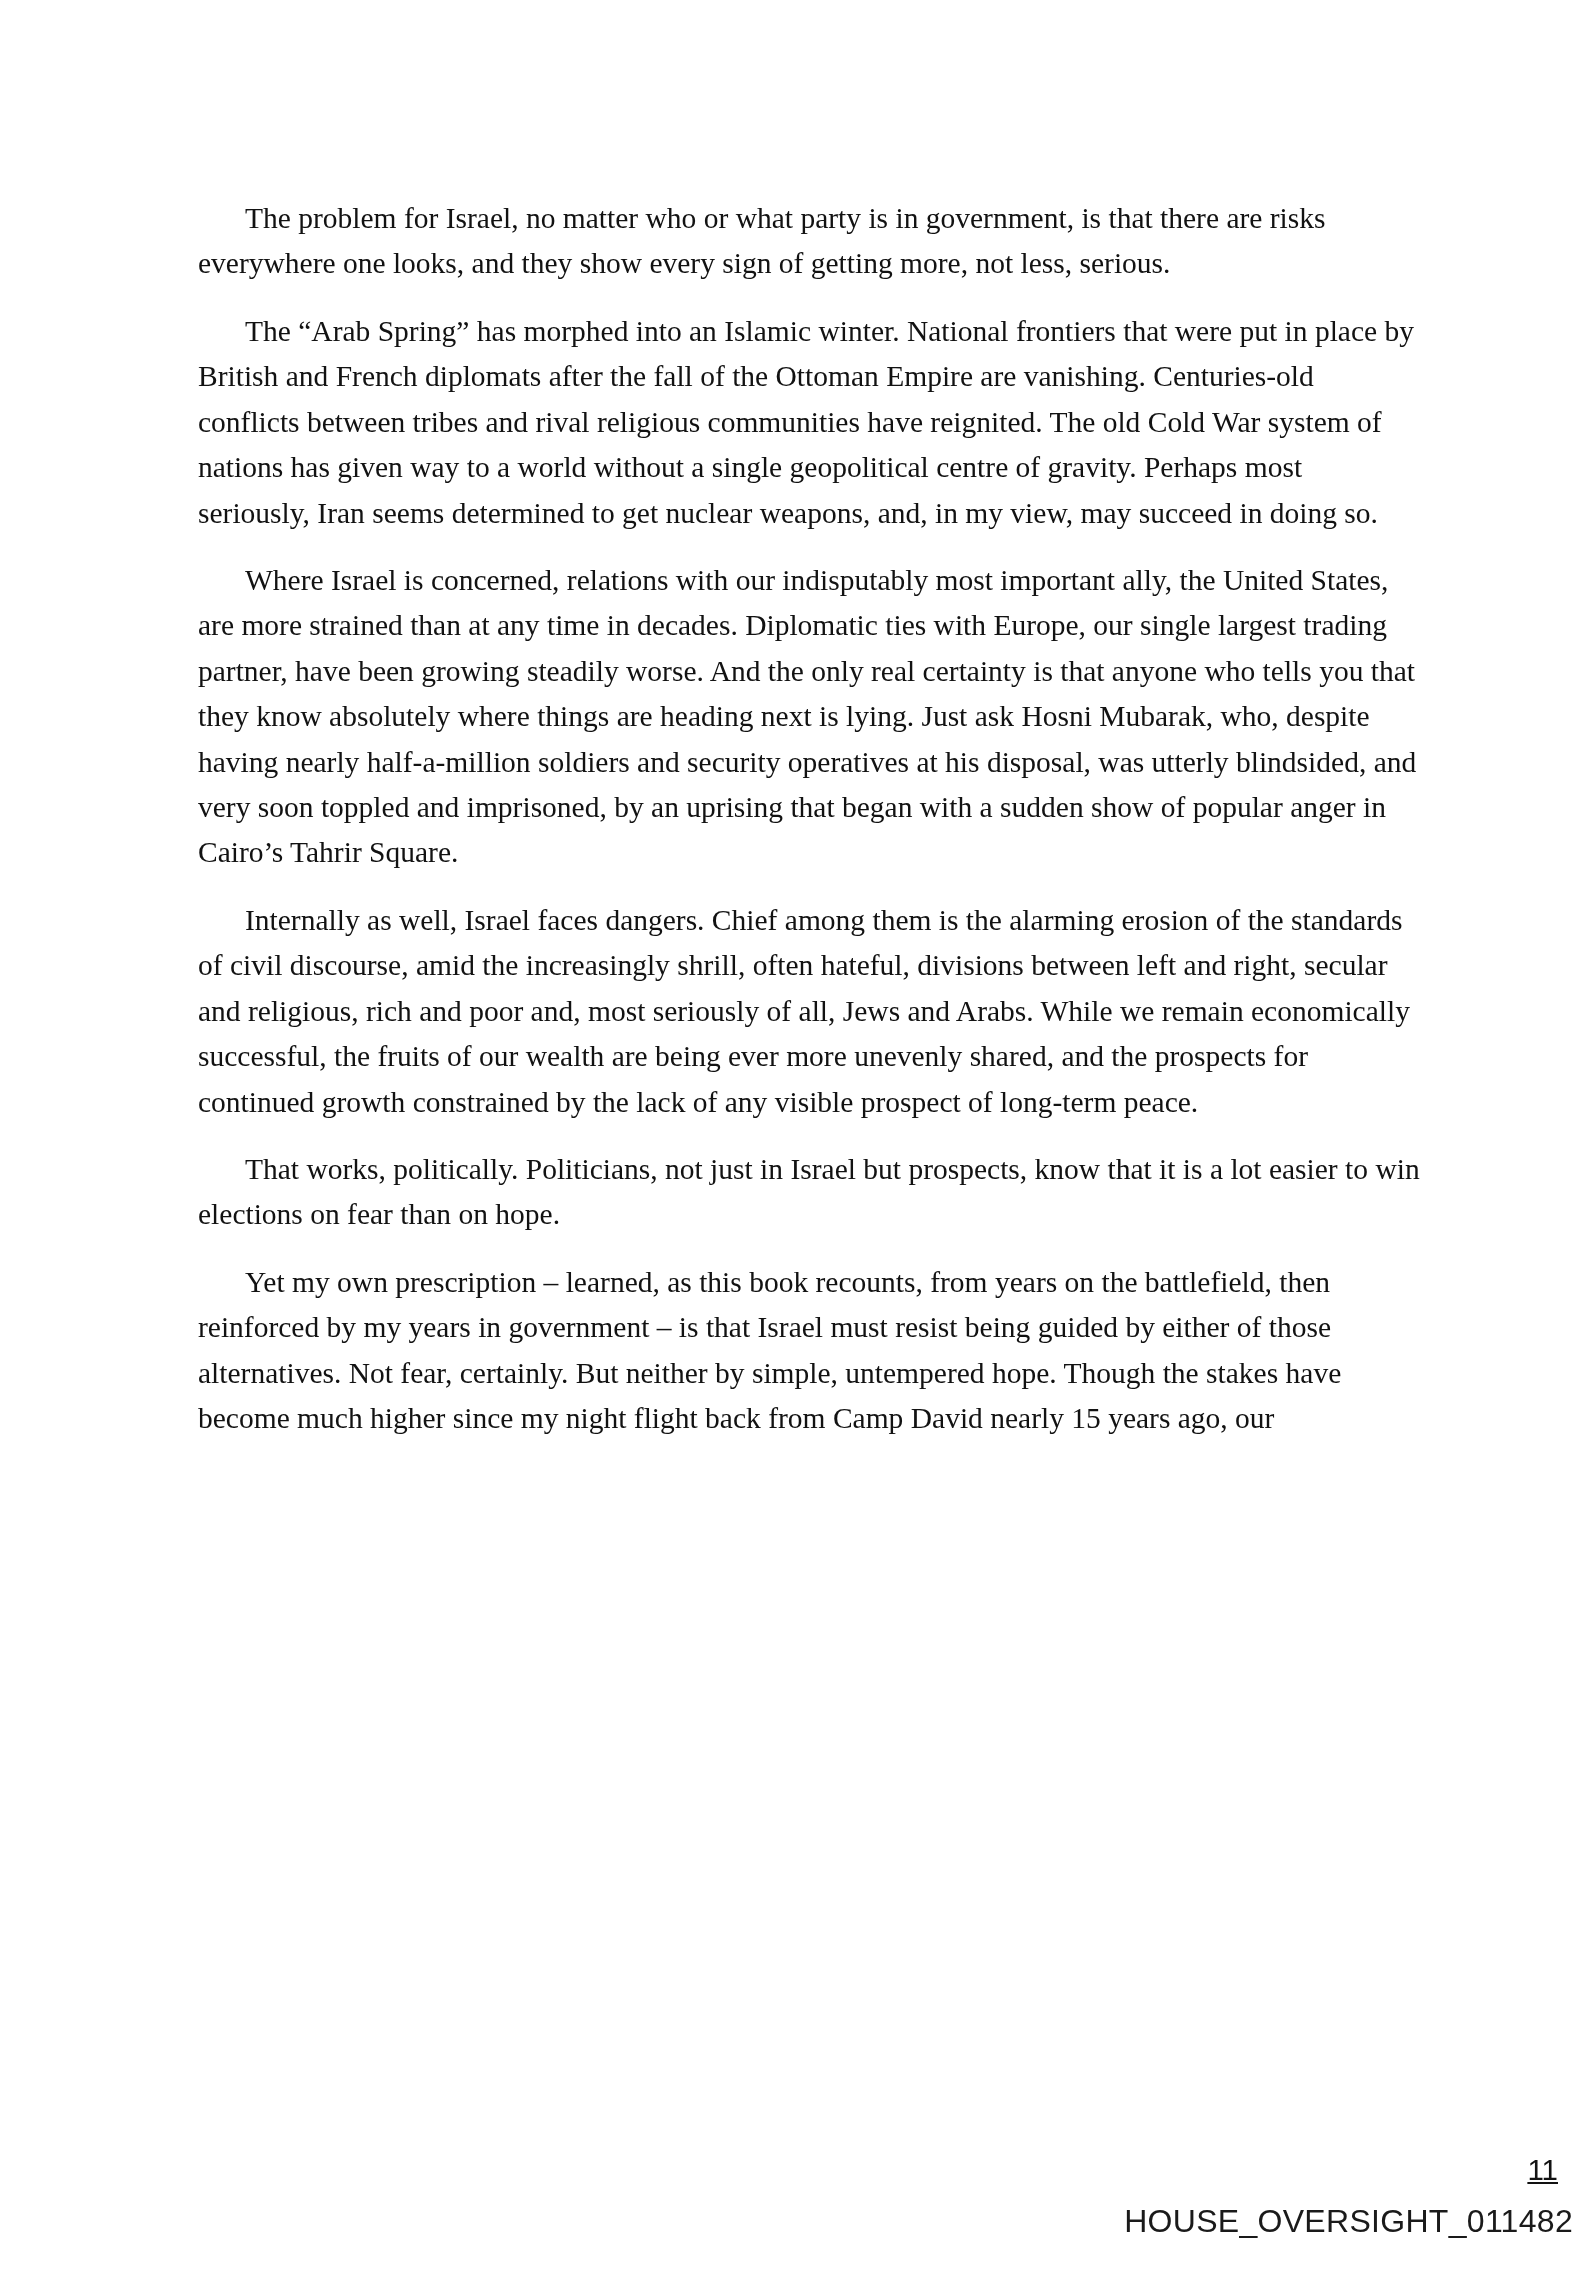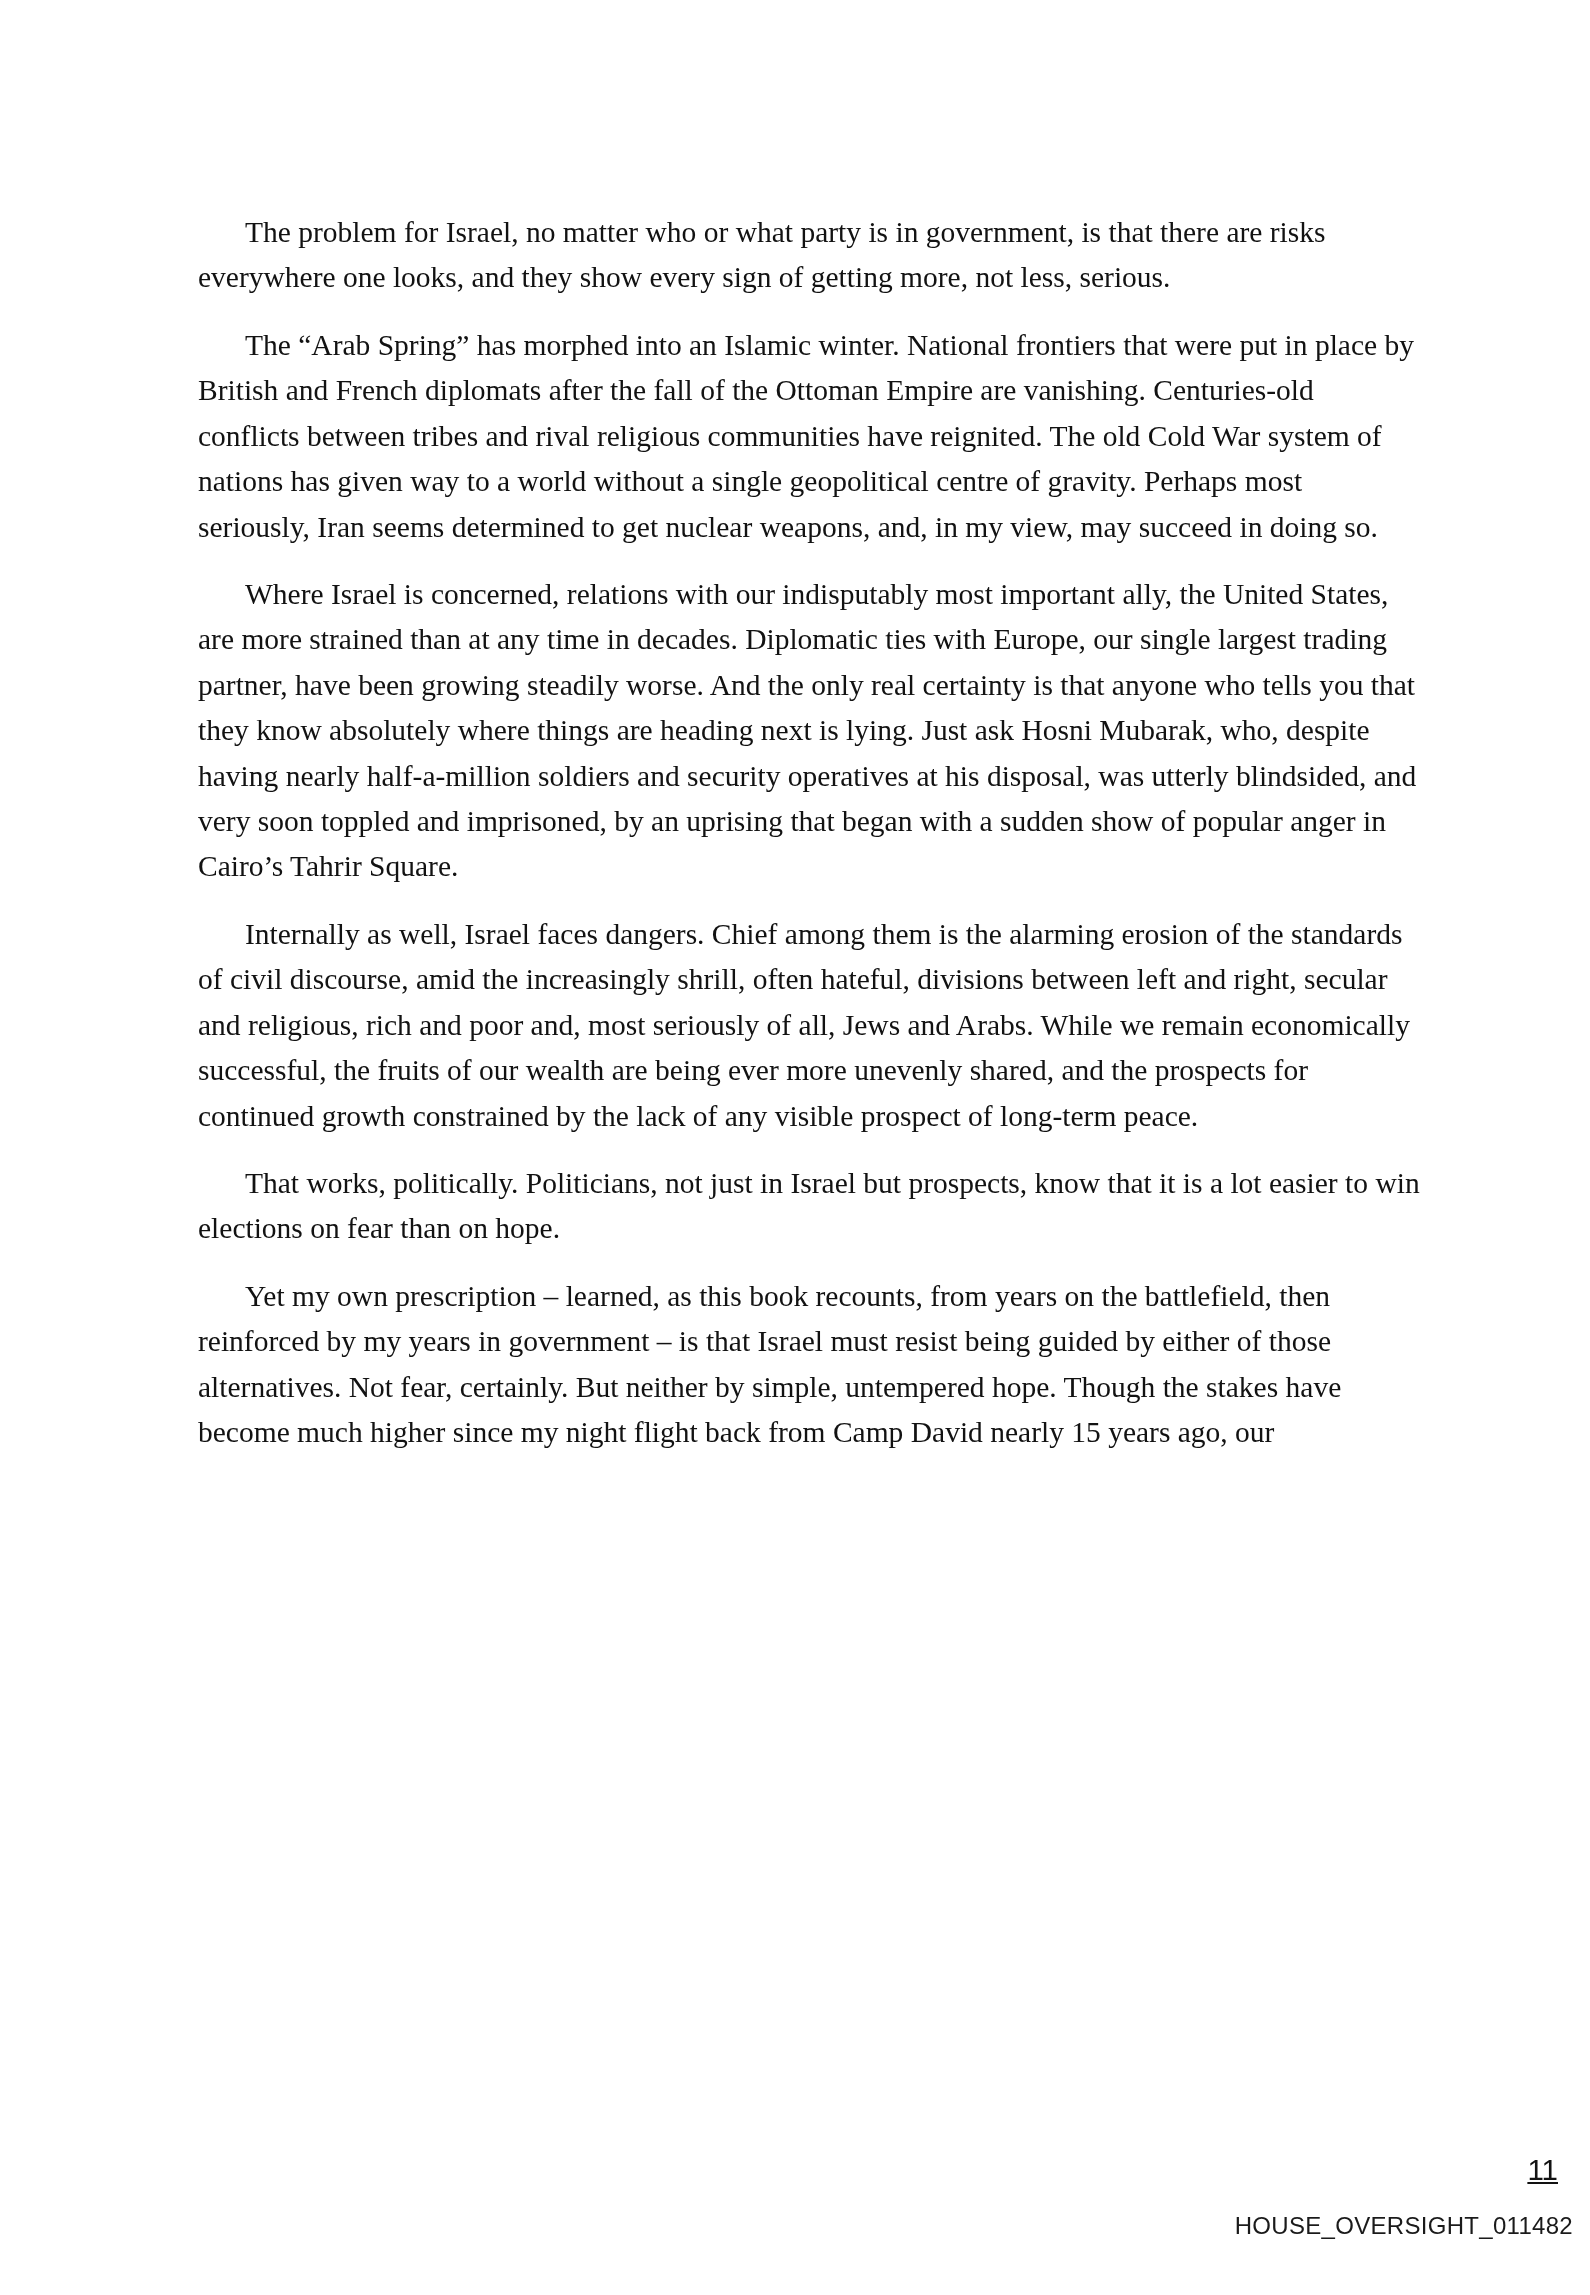--- a/index.html
+++ b/index.html
@@ -19,38 +19,38 @@
   .content {
     position: absolute;
     left: 198px;
     top: 193px;
     width: 1223px;
     font-size: 29.5px;
     line-height: 1.54;
     text-align: left;
   }
   .content p {
-    margin: 17px 0 22px 0;
+    margin: 3px 0 22px 0;
     text-indent: 47px;
   }
   .page-number {
     position: absolute;
     right: 33px;
     bottom: 108px;
     font-family: "Liberation Sans", sans-serif;
     font-size: 29.5px;
     color: #121212;
     text-decoration: underline;
   }
   .footer-stamp {
     position: absolute;
     right: 18px;
     bottom: 55px;
     font-family: "Liberation Sans", sans-serif;
-    font-size: 24px;
+    font-size: 32px;
     letter-spacing: 0.3px;
     color: #1a1a1a;
   }
 </style>
 </head>
 <body>
 
 <div class="page">
   <div class="content">
     <p>The problem for Israel, no matter who or what party is in government, is that there are risks everywhere one looks, and they show every sign of getting more, not less, serious.</p>

